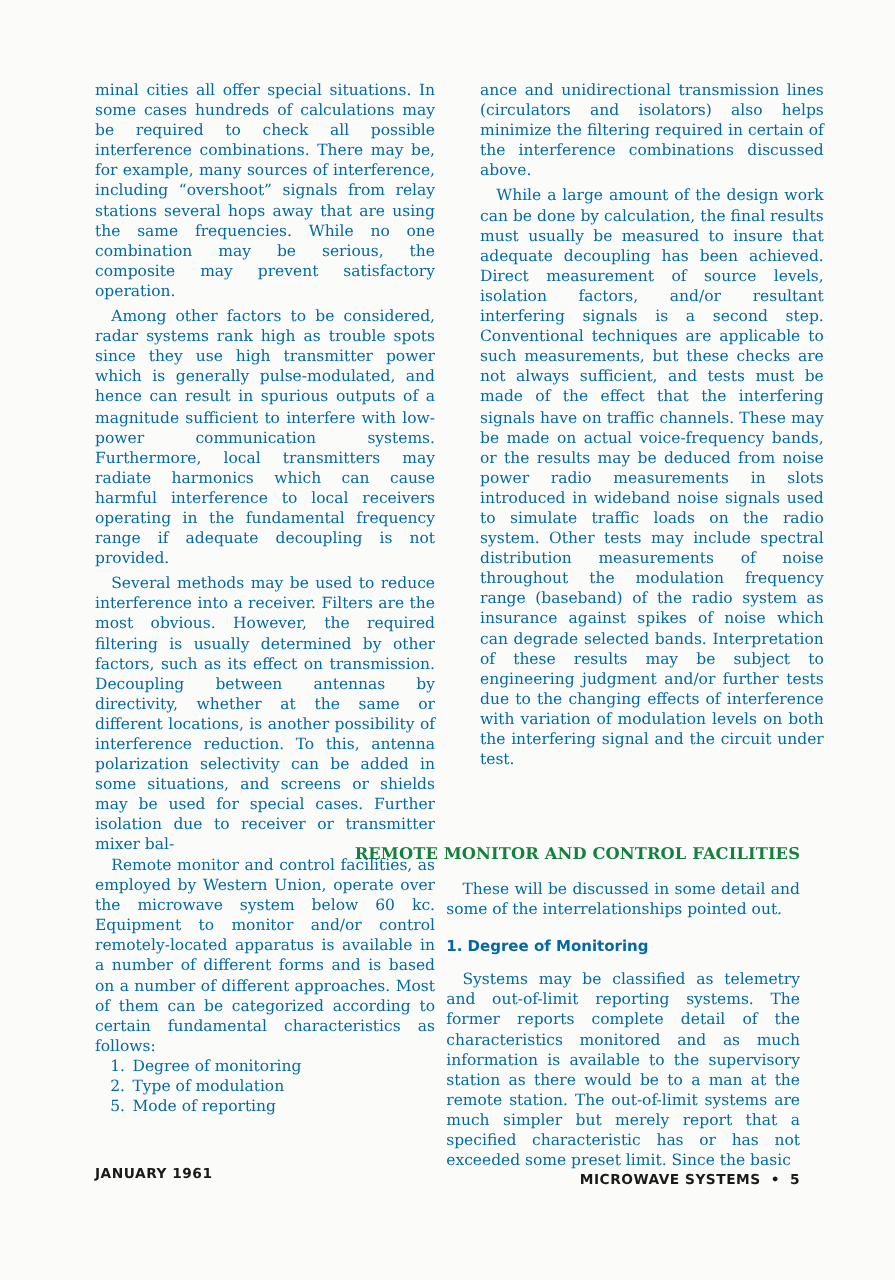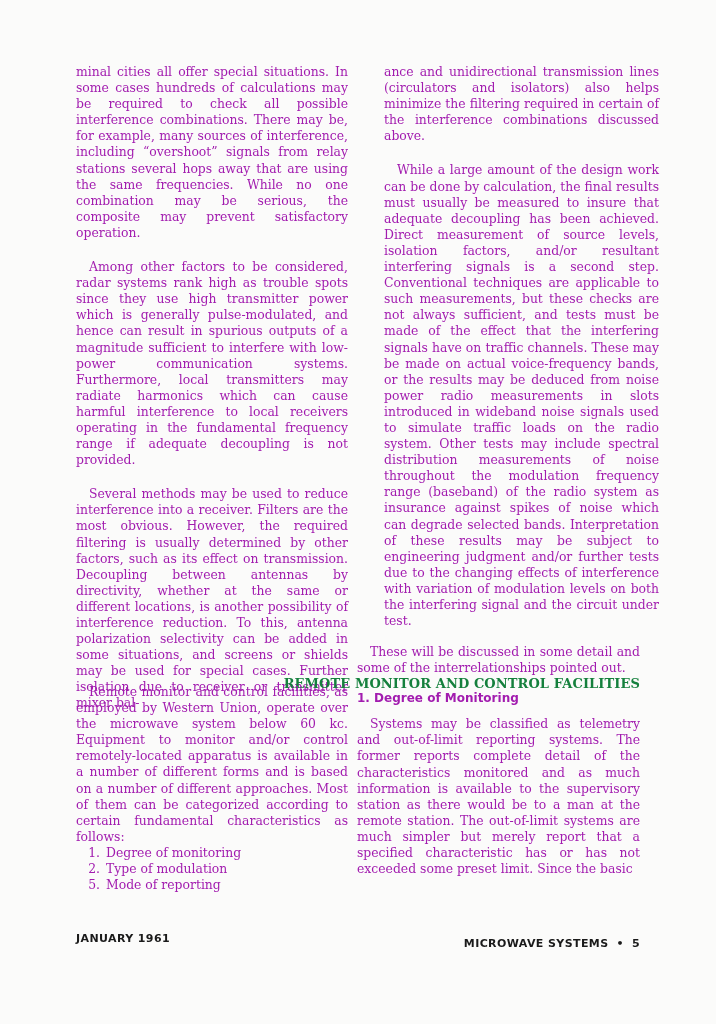--- a/index.html
+++ b/index.html
@@ -1,25 +1,25 @@
 <!DOCTYPE html>
 <html><head>
 <meta charset="utf-8">
 <style>
   html, body { margin: 0; padding: 0; }
   body { width: 716px; height: 1024px; background: #fbfbfa; position: relative; overflow: hidden; }
   .page { position: absolute; left: 0; top: 0; width: 716px; height: 1024px; }
-  .col { position: absolute; font-family: "DejaVu Serif", "Liberation Serif", serif; font-size: 12.4px; line-height: 16.1px; color: #a21caf; text-align: justify; hyphens: none; }
+  .col { position: absolute; font-family: "DejaVu Serif", "Liberation Serif", serif; font-size: 12.4px; line-height: 16.1px; color: #0369a1; text-align: justify; hyphens: none; }
   .col p { margin: 0; text-indent: 0; }
   .col p.indent { text-indent: 13px; }
-  .col p + p { margin-top: 18px; }
+  .col p + p { margin-top: 4px; }
   #col-tl { left: 76px; top: 64px; width: 272px; }
   #col-tr { left: 384px; top: 64px; width: 275px; }
   #col-bl { left: 76px; top: 684px; width: 272px; }
-  #col-br { left: 357px; top: 644px; width: 283px; }
+  #col-br { left: 357px; top: 703px; width: 283px; }
   .section-heading { position: absolute; left: 76px; width: 564px; top: 676px; text-align: right; font-family: "DejaVu Serif", "Liberation Serif", serif; font-weight: bold; font-size: 13px; letter-spacing: 0.1px; color: #15803d; }
   .subhead { font-family: "DejaVu Sans", "Liberation Sans", sans-serif; font-weight: bold; font-size: 12px; margin: 14px 0 10px 0; text-align: left; }
   .list { list-style: none; padding: 0; margin: 0; text-align: left; }
   .list li { padding-left: 4px; }
   .list .num { display: inline-block; width: 20px; text-align: right; margin-right: 6px; }
   .footer { position: absolute; font-family: "DejaVu Sans", "Liberation Sans", sans-serif; font-weight: bold; font-size: 11px; color: #1a1a1a; letter-spacing: 0.4px; }
   #footer-left { left: 76px; top: 932px; }
   #footer-right { right: 76px; top: 937px; }
   #footer-right .bullet { margin: 0 8px; }
 </style>

